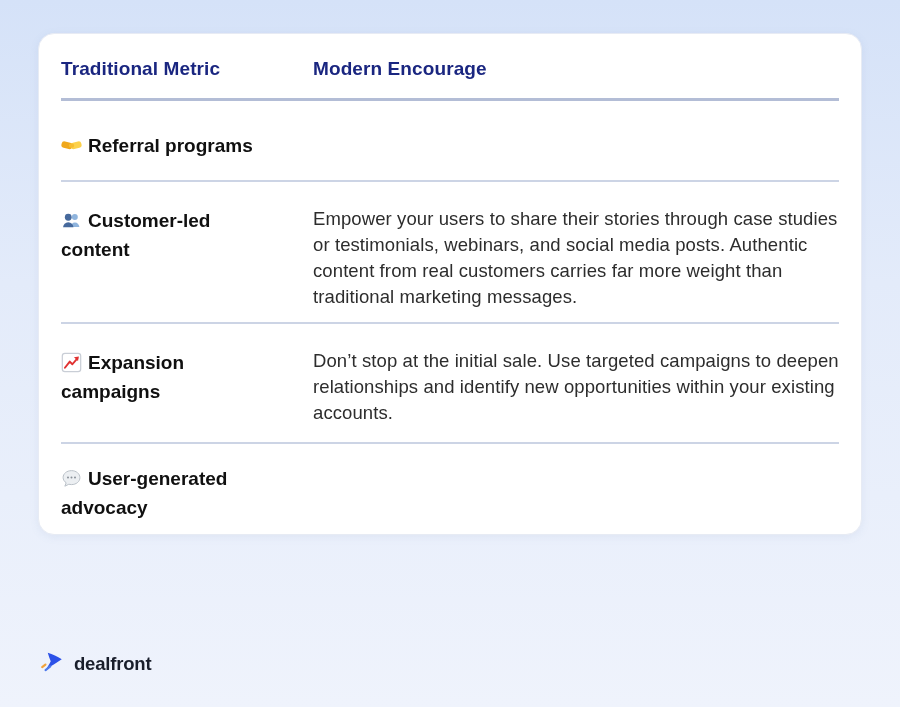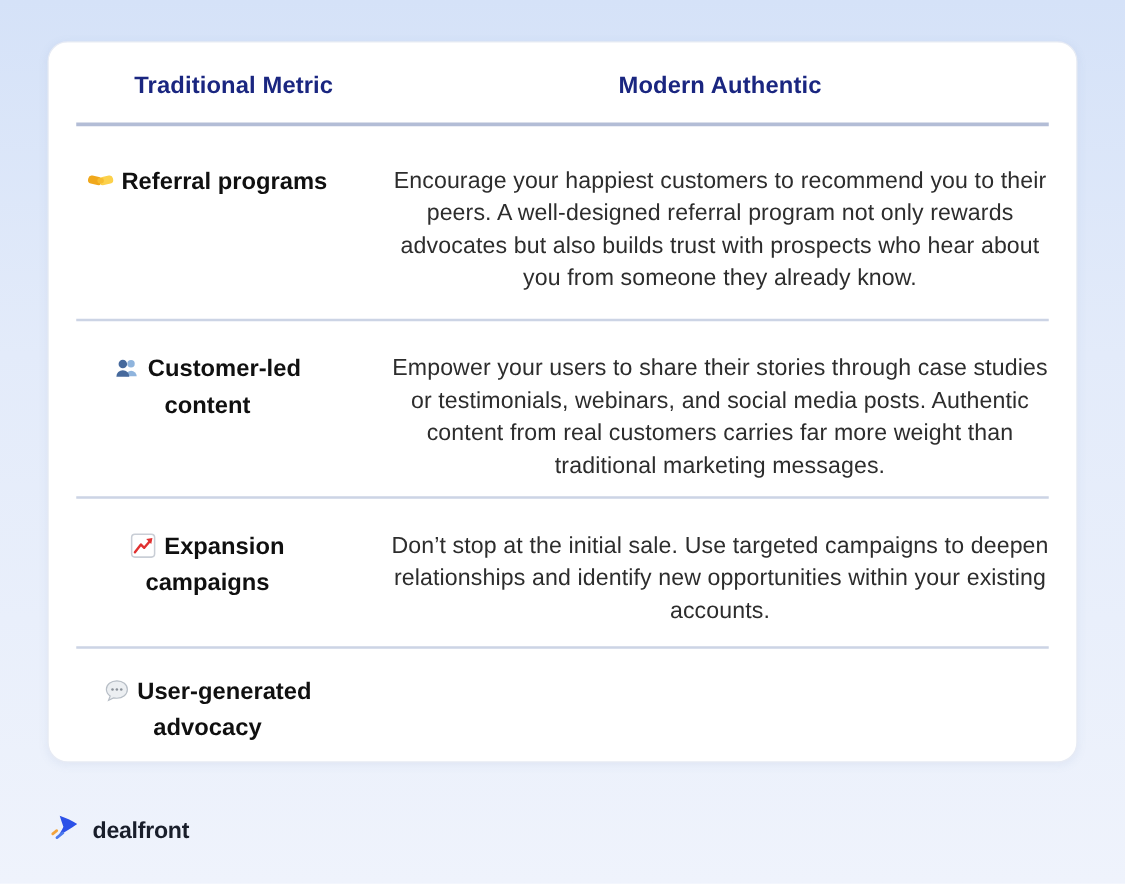--- a/index.html
+++ b/index.html
@@ -18,21 +18,20 @@
     width: 824px;
     background: #ffffff;
     border: 1px solid #e7ebf4;
     border-radius: 16px;
     box-shadow: 0 2px 8px rgba(110, 135, 180, 0.10);
     padding: 0 22px;
   }
   .grid-row {
     display: grid;
     grid-template-columns: 252px 1fr;
-    text-align: center;
   }
   .header-row {
     padding: 24px 0 18px;
     border-bottom: 3px solid #b3bdd6;
   }
   .header-cell {
     font-size: 19px;
     font-weight: bold;
     color: #1a2680;
     letter-spacing: 0.1px;
@@ -77,34 +76,33 @@
     letter-spacing: -0.2px;
   }
 </style>
 </head>
 <body>
 
 <div class="card">
 
   <div class="grid-row header-row">
     <div class="header-cell">Traditional Metric</div>
-    <div class="header-cell">Modern Authentic</div>
+    <div class="header-cell">Modern Encourage</div>
   </div>
 
   <div class="grid-row body-row row-1">
     <div class="metric-cell">
       <span class="icon">
         <svg viewBox="0 0 24 24" width="21" height="21">
           <rect x="0.5" y="8" width="12.5" height="7.5" rx="3.2" fill="#f0a81c" transform="rotate(13 7 11.7)"></rect>
           <rect x="11" y="8" width="12.5" height="7.5" rx="3.2" fill="#fcd14b" transform="rotate(-13 17 11.7)"></rect>
           <rect x="9" y="9.6" width="6" height="5" rx="2.2" fill="#f6bc2f"></rect>
         </svg>
       </span><span>Referral programs</span>
     </div>
-    <div class="desc-cell">Encourage your happiest customers to recommend you to their peers. A well-designed referral program not only rewards advocates but also builds trust with prospects who hear about you from someone they already know.</div>
   </div>
 
   <div class="grid-row body-row row-3">
     <div class="metric-cell">
       <span class="icon">
         <svg viewBox="0 0 24 24" width="21" height="21">
           <circle cx="15.8" cy="8" r="3.4" fill="#8fb4dd"></circle>
           <path d="M10.8 19.5 a5.1 5.1 0 0 1 10.2 0 z" fill="#8fb4dd"></path>
           <circle cx="8.3" cy="8.3" r="3.9" fill="#46699c"></circle>
           <path d="M2.4 19.8 a5.9 5.9 0 0 1 11.8 0 z" fill="#46699c"></path>

